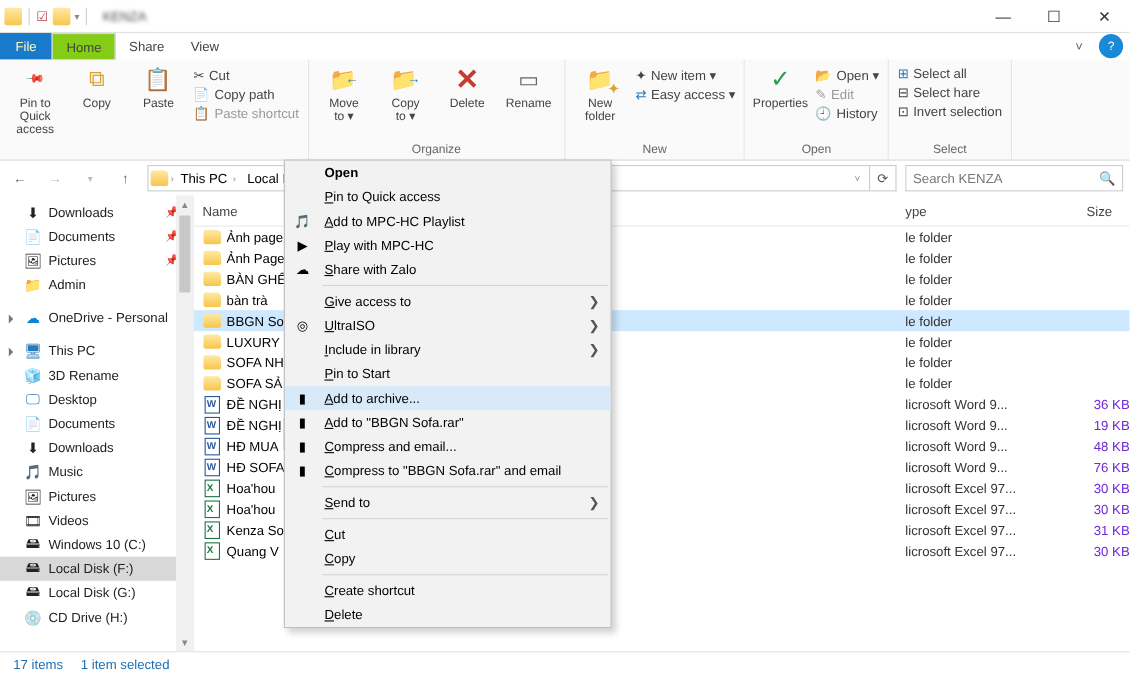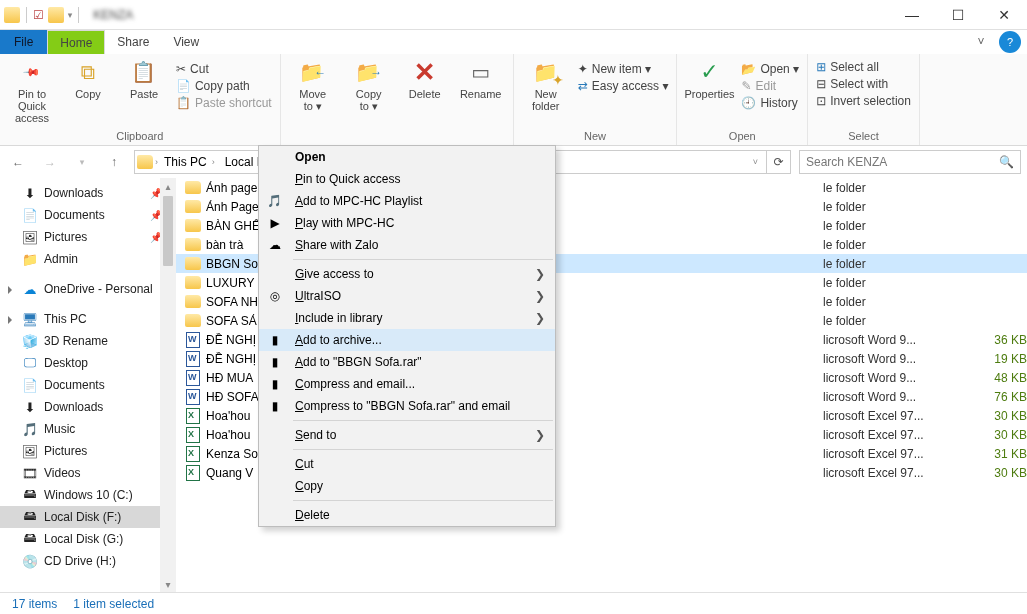--- a/index.html
+++ b/index.html
@@ -7,21 +7,21 @@
 .titlebar { height: 30px; display: flex; align-items: center; border-bottom: 1px solid #e0e0e0; }
 .titlebar-left { display: flex; align-items: center; padding: 0 4px; gap: 4px; }
 .titlebar-left .folder-mini { width: 16px; height: 16px; background: linear-gradient(#ffe9a6,#f7c64b); border-radius: 2px; display: inline-block; }
 .titlebar-left .check { color: #b44; }
 .titlebar-left .sep { width:1px; height:16px; background:#ccc; margin:0 2px; }
 .titlebar-title { margin-left: 8px; color: #444; filter: blur(2px); }
 .win-controls { margin-left: auto; display: flex; }
 .win-controls div { width: 46px; height: 30px; display:flex; align-items:center; justify-content:center; font-size:14px; color:#333; }
 .win-controls .close { }
 .menubar { height: 24px; display:flex; align-items:stretch; background:#fff; }
-.menubar .filebtn { background:#1979ca; color:#0f172a; padding:0 14px; display:flex; align-items:center; font-size:12px; }
+.menubar .filebtn { background:#1979ca; color:#fef9c3; padding:0 14px; display:flex; align-items:center; font-size:12px; }
 .menubar .tab { padding:0 12px; display:flex; align-items:center; color:#444; }
 .menubar .tab.active { background:#84cc16; border:1px solid #d9d9d9; border-bottom:none; }
 .menubar .spacer { flex:1; }
 .menubar .expand { width:24px; display:flex; align-items:center; justify-content:center; color:#666; }
 .menubar .help { width:22px; height:22px; border-radius:50%; background:#1989d8; color:#fff; display:flex; align-items:center; justify-content:center; margin:1px 6px; font-size:11px; }
 .ribbon { height: 92px; background:#fafafa; display:flex; border-bottom:1px solid #d9d9d9; }
 .ribbon .group { border-right:1px solid #e6e6e6; padding:4px 8px 0; display:flex; flex-direction:column; justify-content:space-between; }
 .ribbon .group-body { display:flex; align-items:flex-start; gap:8px; }
 .ribbon .group-label { text-align:center; color:#666; font-size:11px; padding:2px 0 3px; }
 .bigbtn { display:flex; flex-direction:column; align-items:center; width:48px; text-align:center; color:#444; gap:2px; }
@@ -29,42 +29,42 @@
 .bigbtn span { font-size:11px; line-height:1.1; }
 .small-stack { display:flex; flex-direction:column; gap:3px; color:#444; margin-top:4px; }
 .small-stack div { display:flex; align-items:center; gap:4px; font-size:12px; }
 .toolbar { height: 32px; display:flex; align-items:center; gap:8px; padding:0 6px; }
 .navbtn { width:24px; height:24px; border-radius:3px; display:flex; align-items:center; justify-content:center; color:#666; }
 .navbtn.disabled { color:#bbb; }
 .addrbar { flex:1; height:24px; border:1px solid #ccc; display:flex; align-items:center; padding:0 2px; gap:2px; }
 .addrbar .crumb { padding:0 4px; height:22px; display:flex; align-items:center; gap:2px; }
 .addrbar .folder-ic { width:16px; height:14px; background:linear-gradient(#ffe9a6,#f7c64b); border-radius:2px 4px 2px 2px; }
 .refresh { width:24px; height:24px; display:flex; align-items:center; justify-content:center; border:1px solid #ccc; border-left:none; color:#555; }
-.searchbox { width:222px; height:24px; border:1px solid #ccc; display:flex; align-items:center; padding:0 6px; color:#777; }
+.searchbox { width:198px; height:24px; border:1px solid #ccc; display:flex; align-items:center; padding:0 6px; color:#777; }
 .searchbox .mag { margin-left:auto; color:#888; }
 .workspace { display:flex; height: calc(614px - 30px - 24px - 92px - 32px - 22px); position:relative; }
 .navpane { width:176px; border-right:1px solid #e0e0e0; padding:4px 0; overflow:hidden; }
 .navitem { height:22px; display:flex; align-items:center; padding-left:22px; gap:6px; font-size:12px; color:#222; position:relative; }
 .navitem.expand::before { content:""; position:absolute; left:8px; top:8px; border-left:4px solid #777; border-top:4px solid transparent; border-bottom:4px solid transparent; }
 .navitem.selected { background:#d8d8d8; }
 .navitem .pin { margin-left:auto; margin-right:12px; color:#888; font-size:10px; }
 .navitem .ic { width:16px; height:16px; display:flex; align-items:center; justify-content:center; font-size:13px; }
 .navgroup-gap { height: 8px; }
 .listpane { flex:1; display:flex; flex-direction:column; }
 .list-header { height:28px; display:flex; align-items:center; border-bottom:1px solid #e9e9e9; color:#444; padding-left:8px; }
 .list-header .col { padding-right:16px; }
 .c-name { width: 350px; }
 .c-type { width: 120px; }
 .c-size { width: 84px; text-align: right; }
 .row { height:19px; display:flex; align-items:center; padding-left:8px; font-size:12px; }
 .row .ic { width:18px; height:16px; display:flex; align-items:center; justify-content:center; margin-right:4px; }
 .row.selected { background:#cde8ff; }
 .row .rname { width:328px; overflow:hidden; white-space:nowrap; }
 .row .rtype { width:124px; overflow:hidden; white-space:nowrap; color:#333; }
-.row .rsize { width:80px; text-align:right; color:#4d7c0f; }
+.row .rsize { width:80px; text-align:right; color:#6d28d9; }
 .folder-ic-sm { width:16px; height:13px; background:linear-gradient(#ffe9a6,#f7c64b); border-radius:2px 4px 2px 2px; }
 .word-ic { width:14px; height:16px; background:#fff; border:1px solid #2b579a; position:relative; }
 .word-ic::after{content:"W"; position:absolute; left:1px; top:1px; font-size:9px; color:#2b579a; font-weight:bold;}
 .excel-ic { width:14px; height:16px; background:#fff; border:1px solid #217346; position:relative; }
 .excel-ic::after{content:"X"; position:absolute; left:1px; top:1px; font-size:9px; color:#217346; font-weight:bold;}
 .ctxmenu { position:absolute; left:258px; top:145px; width:298px; background:#f2f2f2; border:1px solid #bdbdbd; box-shadow: 4px 4px 6px rgba(0,0,0,.18); z-index:50; }
 .ctxmenu .item { height:22px; display:flex; align-items:center; padding-left:36px; position:relative; font-size:12px; }
 .ctxmenu .item.hover { background:#d8eaf9; }
 .ctxmenu .item .arrow { margin-left:auto; margin-right:10px; color:#555; }
 .ctxmenu .item .ico { position:absolute; left:8px; width:16px; height:16px; display:flex; align-items:center; justify-content:center; font-size:12px; }
@@ -135,21 +135,20 @@
         <div>
             <span>📄</span>
             <span>Copy path</span>
           </div>
         <div style="color:#999">
             <span>📋</span>
             <span>Paste shortcut</span>
           </div>
       </div>
     </div>
-    <div class="group-label">Clipboard</div>
   </div>
   <div class="group">
     <div class="group-body">
       <div class="bigbtn">
           <div class="ic yellow">📁<span class="blue" style="font-size:12px;margin-left:-10px">←</span></div>
           <span style="white-space:pre-line">Move
 to ▾</span>
         </div>
       <div class="bigbtn">
           <div class="ic yellow">📁<span class="blue" style="font-size:12px;margin-left:-10px">→</span></div>
@@ -158,20 +157,21 @@
         </div>
       <div class="bigbtn">
           <div class="ic red" style="font-size:26px;font-weight:bold">✕</div>
           <span>Delete</span>
         </div>
       <div class="bigbtn">
           <div class="ic" style="color:#666">▭</div>
           <span>Rename</span>
         </div>
     </div>
+    <div class="group-label">Organize</div>
   </div>
   <div class="group">
     <div class="group-body">
       <div class="bigbtn">
           <div class="ic yellow" style="position:relative">📁<span style="position:absolute;right:-2px;bottom:-2px;color:#d9a42b;font-size:14px">✦</span></div>
           <span style="white-space:pre-line">New
 folder</span>
         </div>
       <div class="small-stack">
         <div>
@@ -213,21 +213,21 @@
   </div>
   <div class="group">
     <div class="group-body">
       <div class="small-stack" style="margin-top:2px">
         <div>
             <span class="blue">⊞</span>
             <span>Select all</span>
           </div>
         <div>
             <span>⊟</span>
-            <span>Select with</span>
+            <span>Select hare</span>
           </div>
         <div>
             <span>⊡</span>
             <span>Invert selection</span>
           </div>
       </div>
     </div>
     <div class="group-label">Select</div>
   </div>
 </div>
@@ -336,20 +336,25 @@
       </div>
       <div class="navgroup-gap"></div>
       <div class="scrollbar" style="left:160px;right:auto;width:16px">
       <div class="btn">▴</div>
       <div class="thumb"></div>
       <div style="flex:1"></div>
       <div class="btn">▾</div>
     </div>
   </div>
   <div class="listpane">
+    <div class="list-header">
+      <div class="col c-name">Name</div>
+      <div class="col c-type" style="margin-left:auto;">ype</div>
+      <div class="col c-size">Size</div>
+    </div>
     <div id="rows">
         <div class="row">
           <span class="ic">
             <span class="folder-ic-sm"></span>
           </span>
           <span class="rname">Ảnh page</span>
           <span style="flex: 1 1 0%;"></span>
           <span class="rtype">le folder</span>
           <span class="rsize"></span>
         </div>
@@ -518,20 +523,23 @@
     </div>
     <div class="item">
       <span class="ico">◎</span>
       <span><u>U</u>ltraISO</span>
       <span class="arrow">❯</span>
     </div>
     <div class="item">
       <span><u>I</u>nclude in library</span>
       <span class="arrow">❯</span>
     </div>
+    <div class="item">
+      <span><u>P</u>in to Start</span>
+    </div>
     <div class="item hover">
       <span class="ico">▮</span>
       <span><u>A</u>dd to archive...</span>
     </div>
     <div class="item">
       <span class="ico">▮</span>
       <span><u>A</u>dd to "BBGN Sofa.rar"</span>
     </div>
     <div class="item">
       <span class="ico">▮</span>
@@ -547,20 +555,23 @@
       <span class="arrow">❯</span>
     </div>
     <hr>
     <div class="item">
       <span><u>C</u>ut</span>
     </div>
     <div class="item">
       <span><u>C</u>opy</span>
     </div>
     <hr>
+    <div class="item">
+      <span><u>C</u>reate shortcut</span>
+    </div>
     <div class="item">
       <span><u>D</u>elete</span>
     </div>
   </div>
 
 <div class="redbox" style="left:258px; top:380px; width:274px; height:29px;"></div>
 
 <div class="statusbar">
   <span>17 items</span>
   <span>1 item selected</span>

